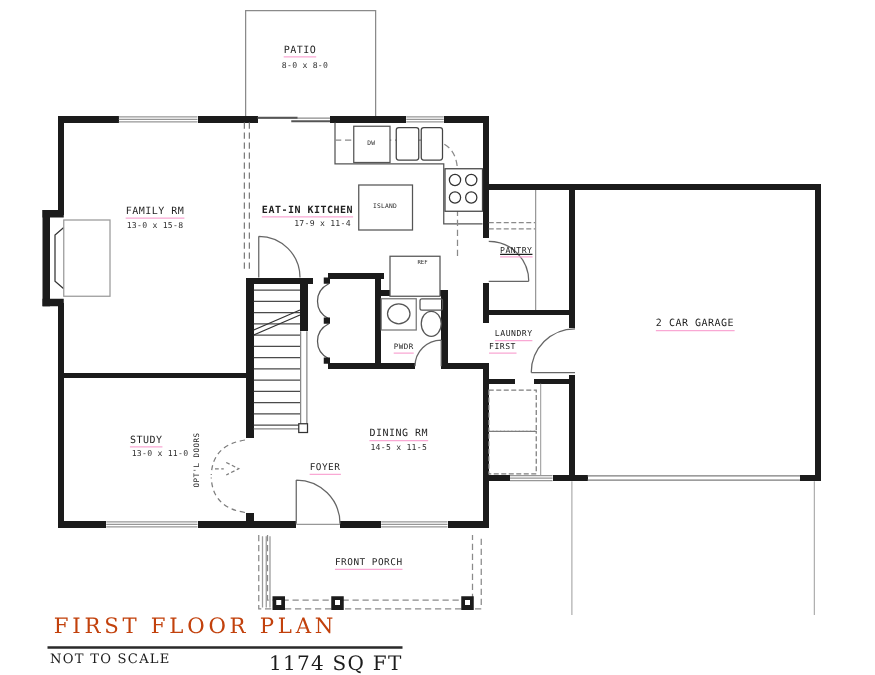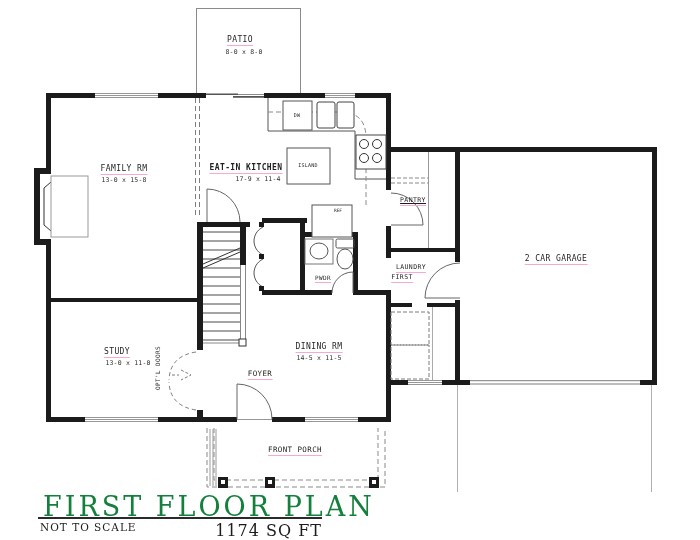--- a/index.html
+++ b/index.html
@@ -9,21 +9,21 @@
   .lbl{position:absolute;white-space:nowrap;transform:translateX(-50%);
        letter-spacing:.4px;color:#1f1f1f;line-height:1;}
   .u{border-bottom:1px solid #f9a8d4;padding-bottom:1px;}
   .s8{font-size:8px;}  .s75{font-size:7.5px;}  .s65{font-size:6.5px;}
   .s6{font-size:6px;}  .s5{font-size:5px;letter-spacing:.2px;}
   .s45{font-size:4.5px;letter-spacing:0;}
   .dim{font-size:6.5px;letter-spacing:.2px;color:#2e2e2e;}
   .rot{transform:translate(-50%,-50%) rotate(-90deg);transform-origin:center center;}
   .titleblock{position:absolute;left:0;top:0;width:700px;height:540px;pointer-events:none;}
   .bigtitle{position:absolute;left:43px;top:491px;font-family:"DejaVu Serif", serif;
-            font-size:27px;letter-spacing:3px;color:#15803d;}
+            font-size:17px;letter-spacing:3px;color:#c2410c;}
   .titleline{position:absolute;left:38px;top:517px;width:284px;height:2px;background:#2a2a2a;}
   .scalenote{position:absolute;left:40px;top:521px;font-family:"DejaVu Serif", serif;
              font-size:10.5px;letter-spacing:1px;color:#1c1c1c;}
   .sqft{position:absolute;left:322px;top:521px;transform:translateX(-100%);
         font-family:"DejaVu Serif", serif;font-size:16px;letter-spacing:1px;color:#1c1c1c;}
 </style>
 </head>
 <body>
 
 <div id="stage">

